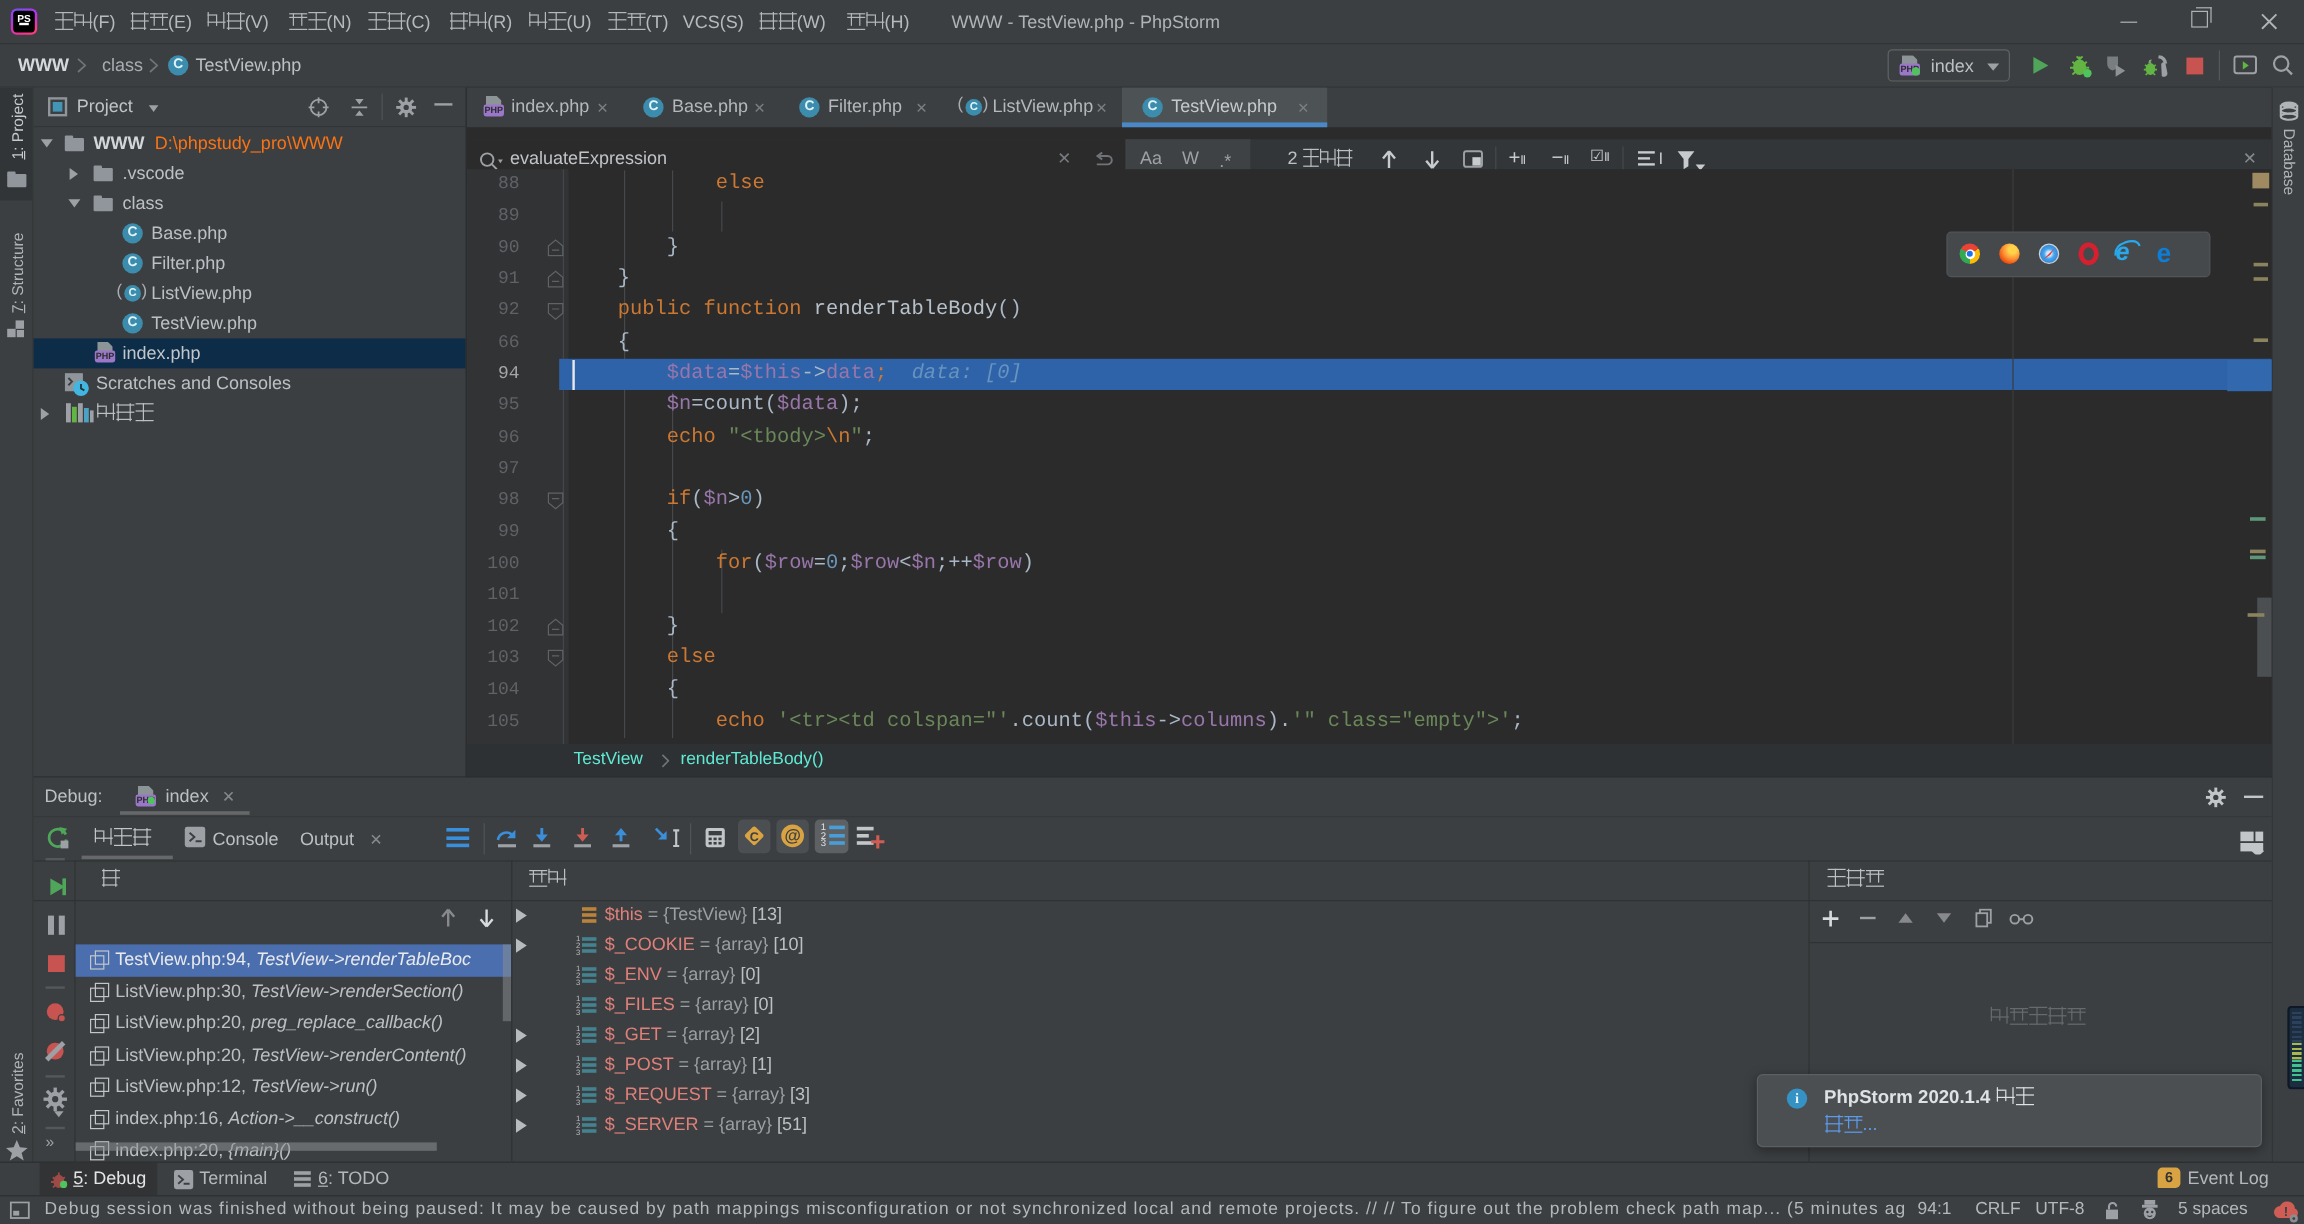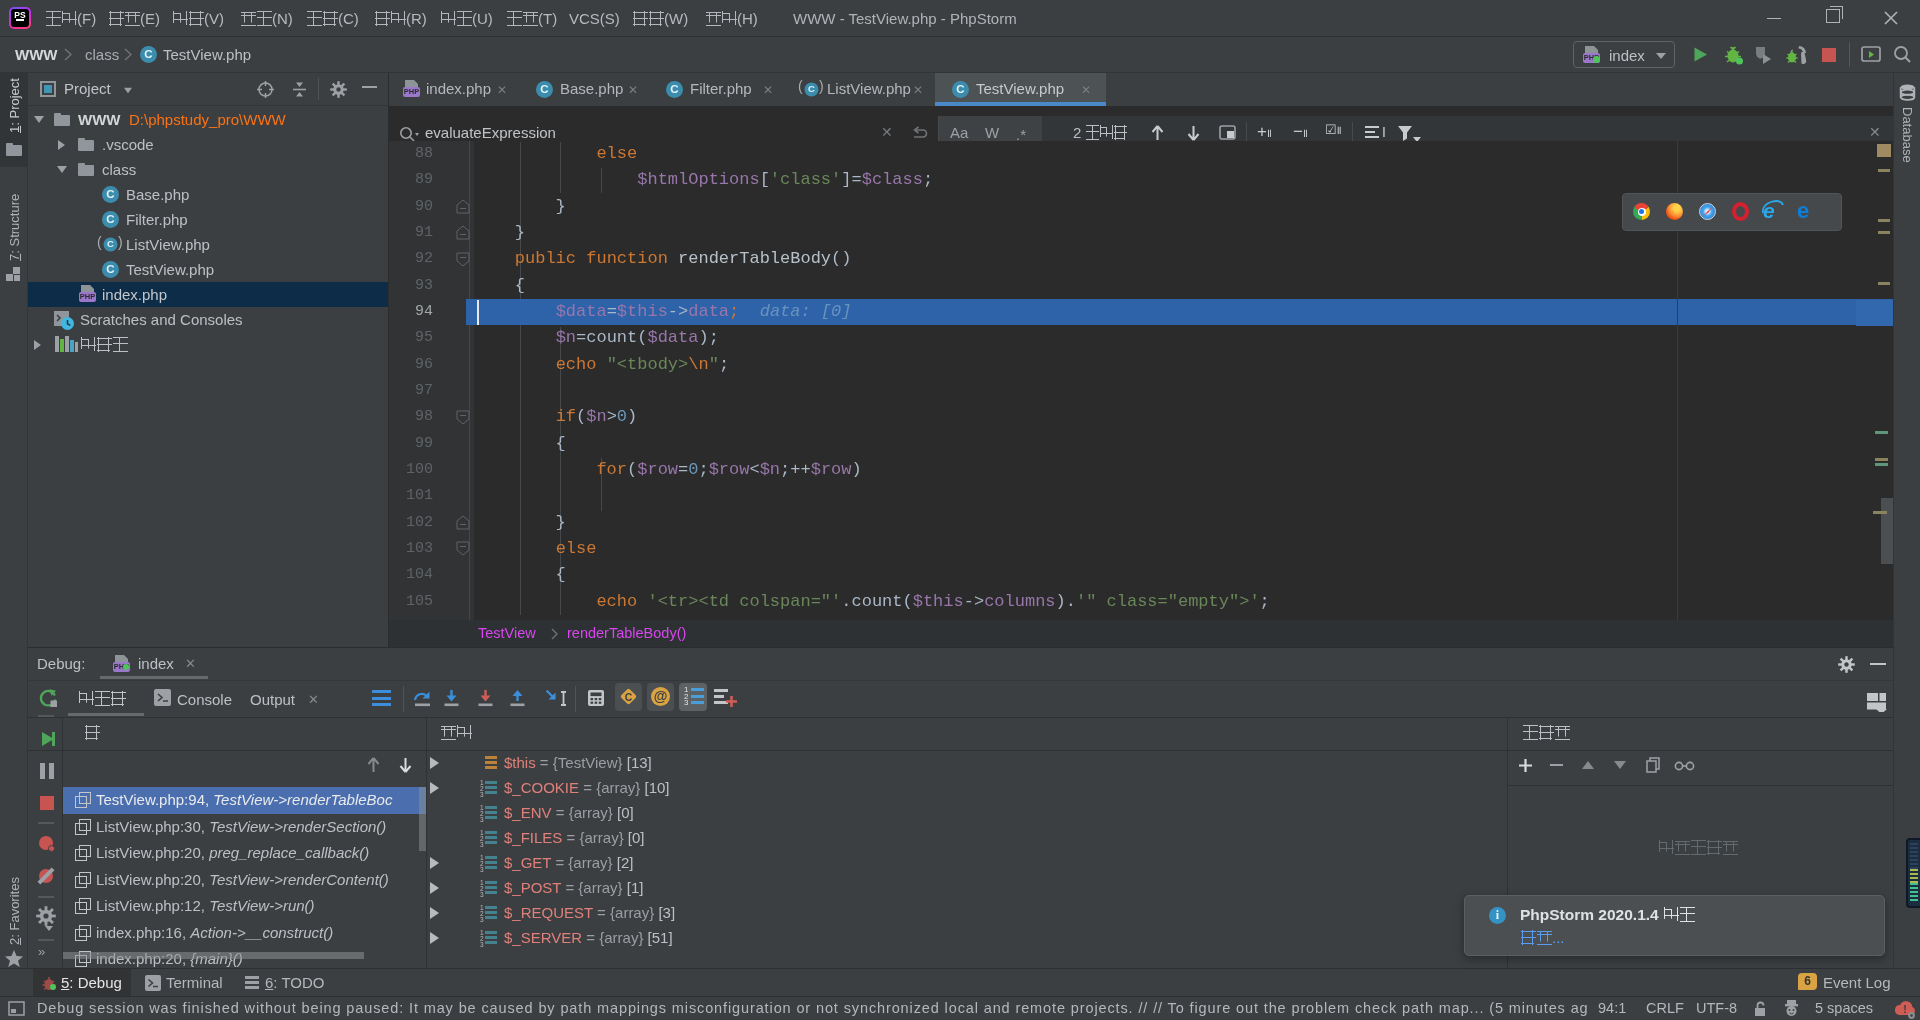--- a/index.html
+++ b/index.html
@@ -65,21 +65,21 @@
 .etab .x{position:absolute;top:10px;font-size:12px;color:#7b7f83}
 
 #searchbar{position:absolute;left:0;top:43px;width:1504px;height:35px;background:#323638}
 
 #gutter{position:absolute;left:0;top:68px;width:85px;height:479px;background:#313335}
 #codearea{position:absolute;left:85px;top:68px;width:1419px;height:479px;background:#2b2b2b}
 .lnum{position:absolute;left:0;width:44px;text-align:right;font-family:"Liberation Mono",monospace;font-size:15px;color:#606366;line-height:26.33px;height:26.33px}
 .cline{position:absolute;white-space:pre;font-family:"Liberation Mono",monospace;font-size:17px;line-height:26.33px;height:26.33px;color:#a9b7c6}
 .k{color:#cc7832}.v{color:#9876aa}.s{color:#6a8759}.n{color:#6897bb}.fy{color:#b7c1ca}
 
-#edcrumb{position:absolute;left:0;top:547px;width:1504px;height:28px;background:#2e3133;font-size:14.5px;color:#d946ef}
+#edcrumb{position:absolute;left:0;top:547px;width:1504px;height:28px;background:#2e3133;font-size:14.5px;color:#5eead4}
 
 #debug{left:28px;top:648px;width:1865px;height:320px;background:#3c3f41}
 
 .frow{position:absolute;left:35px;width:363px;height:26.5px;font-size:15px;color:#bcc0c4;white-space:nowrap;overflow:hidden}
 .frow i{font-style:italic}
 .fico{position:absolute;left:12px;top:5px;width:16px;height:16px}
 .fico::before{content:"";position:absolute;left:4px;top:0;width:10px;height:10px;border:1.6px solid #c3c6c9}
 .fico::after{content:"";position:absolute;left:0;top:4px;width:10px;height:10px;border:1.6px solid #c3c6c9;background:transparent}
 .vrow{position:absolute;left:399px;width:1080px;height:25px;font-size:15px;color:#9b9fa3}
 .vrow .nm{color:#e0807a}.vrow .ct{color:#bcc0c4}
@@ -366,21 +366,21 @@
   <div class="abs" style="left:1024px;top:21px;width:0;height:0;border-top:5px solid #c8cbce;border-left:4px solid transparent;border-right:4px solid transparent"></div>
   <span class="abs" style="left:1480px;top:8px;font-size:14px;color:#85898d">✕</span>
  </div>
  <div id="gutter">
   <div class="abs" style="left:80px;top:0;width:1px;height:479px;background:#43474a"></div>
   <div class="lnum" style="top:0">88</div>
         <div class="lnum" style="top:26.33px">89</div>
   <div class="lnum" style="top:52.66px">90</div>
         <div class="lnum" style="top:79px">91</div>
   <div class="lnum" style="top:105.3px">92</div>
-        <div class="lnum" style="top:131.7px">93</div>
+        <div class="lnum" style="top:131.7px">66</div>
   <div class="lnum" style="top:158px;color:#a4a7a9">94</div>
         <div class="lnum" style="top:184.3px">95</div>
   <div class="lnum" style="top:210.6px">96</div>
         <div class="lnum" style="top:237px">97</div>
   <div class="lnum" style="top:263.3px">98</div>
         <div class="lnum" style="top:289.7px">99</div>
   <div class="lnum" style="top:316px">100</div>
         <div class="lnum" style="top:342.3px">101</div>
   <div class="lnum" style="top:368.6px">102</div>
         <div class="lnum" style="top:395px">103</div>
@@ -412,21 +412,20 @@
         </svg>
  </div>
  <div id="codearea">
   <div class="abs" style="left:46px;top:1px;width:1px;height:473px;background:#45494b"></div>
   <div class="abs" style="left:86px;top:1px;width:1px;height:51px;background:#45494b"></div>
   <div class="abs" style="left:127px;top:27px;width:1px;height:25px;background:#45494b"></div>
   <div class="abs" style="left:86px;top:186px;width:1px;height:288px;background:#45494b"></div>
   <div class="abs" style="left:127px;top:317px;width:1px;height:53px;background:#45494b"></div>
   <div class="abs" style="left:-8px;top:158px;width:1427px;height:26.33px;background:#2e63a9"></div>
   <div class="cline" style="top:0">            <span class="k">else</span></div>
-  <div class="cline" style="top:26.33px">                <span class="v">$htmlOptions</span>[<span class="s">'class'</span>]=<span class="v">$class</span>;</div>
   <div class="cline" style="top:52.66px">        }</div>
   <div class="cline" style="top:79px">    }</div>
   <div class="cline" style="top:105.3px">    <span class="k">public function</span> <span class="fy">renderTableBody</span>()</div>
   <div class="cline" style="top:131.7px">    {</div>
   <div class="cline" style="top:158px">        <span class="v">$data</span>=<span class="v">$this</span>-&gt;<span class="v">data</span><span class="k">;</span>  <span style="font-style:italic;color:#6893bf">data: [0]</span></div>
   <div class="cline" style="top:184.3px">        <span class="v">$n</span>=count(<span class="v">$data</span>);</div>
   <div class="cline" style="top:210.6px">        <span class="k">echo</span> <span class="s">"&lt;tbody&gt;<span class="k">\n</span>"</span>;</div>
   <div class="cline" style="top:237px"></div>
   <div class="cline" style="top:263.3px">        <span class="k">if</span>(<span class="v">$n</span>&gt;<span class="n">0</span>)</div>
   <div class="cline" style="top:289.7px">        {</div>

